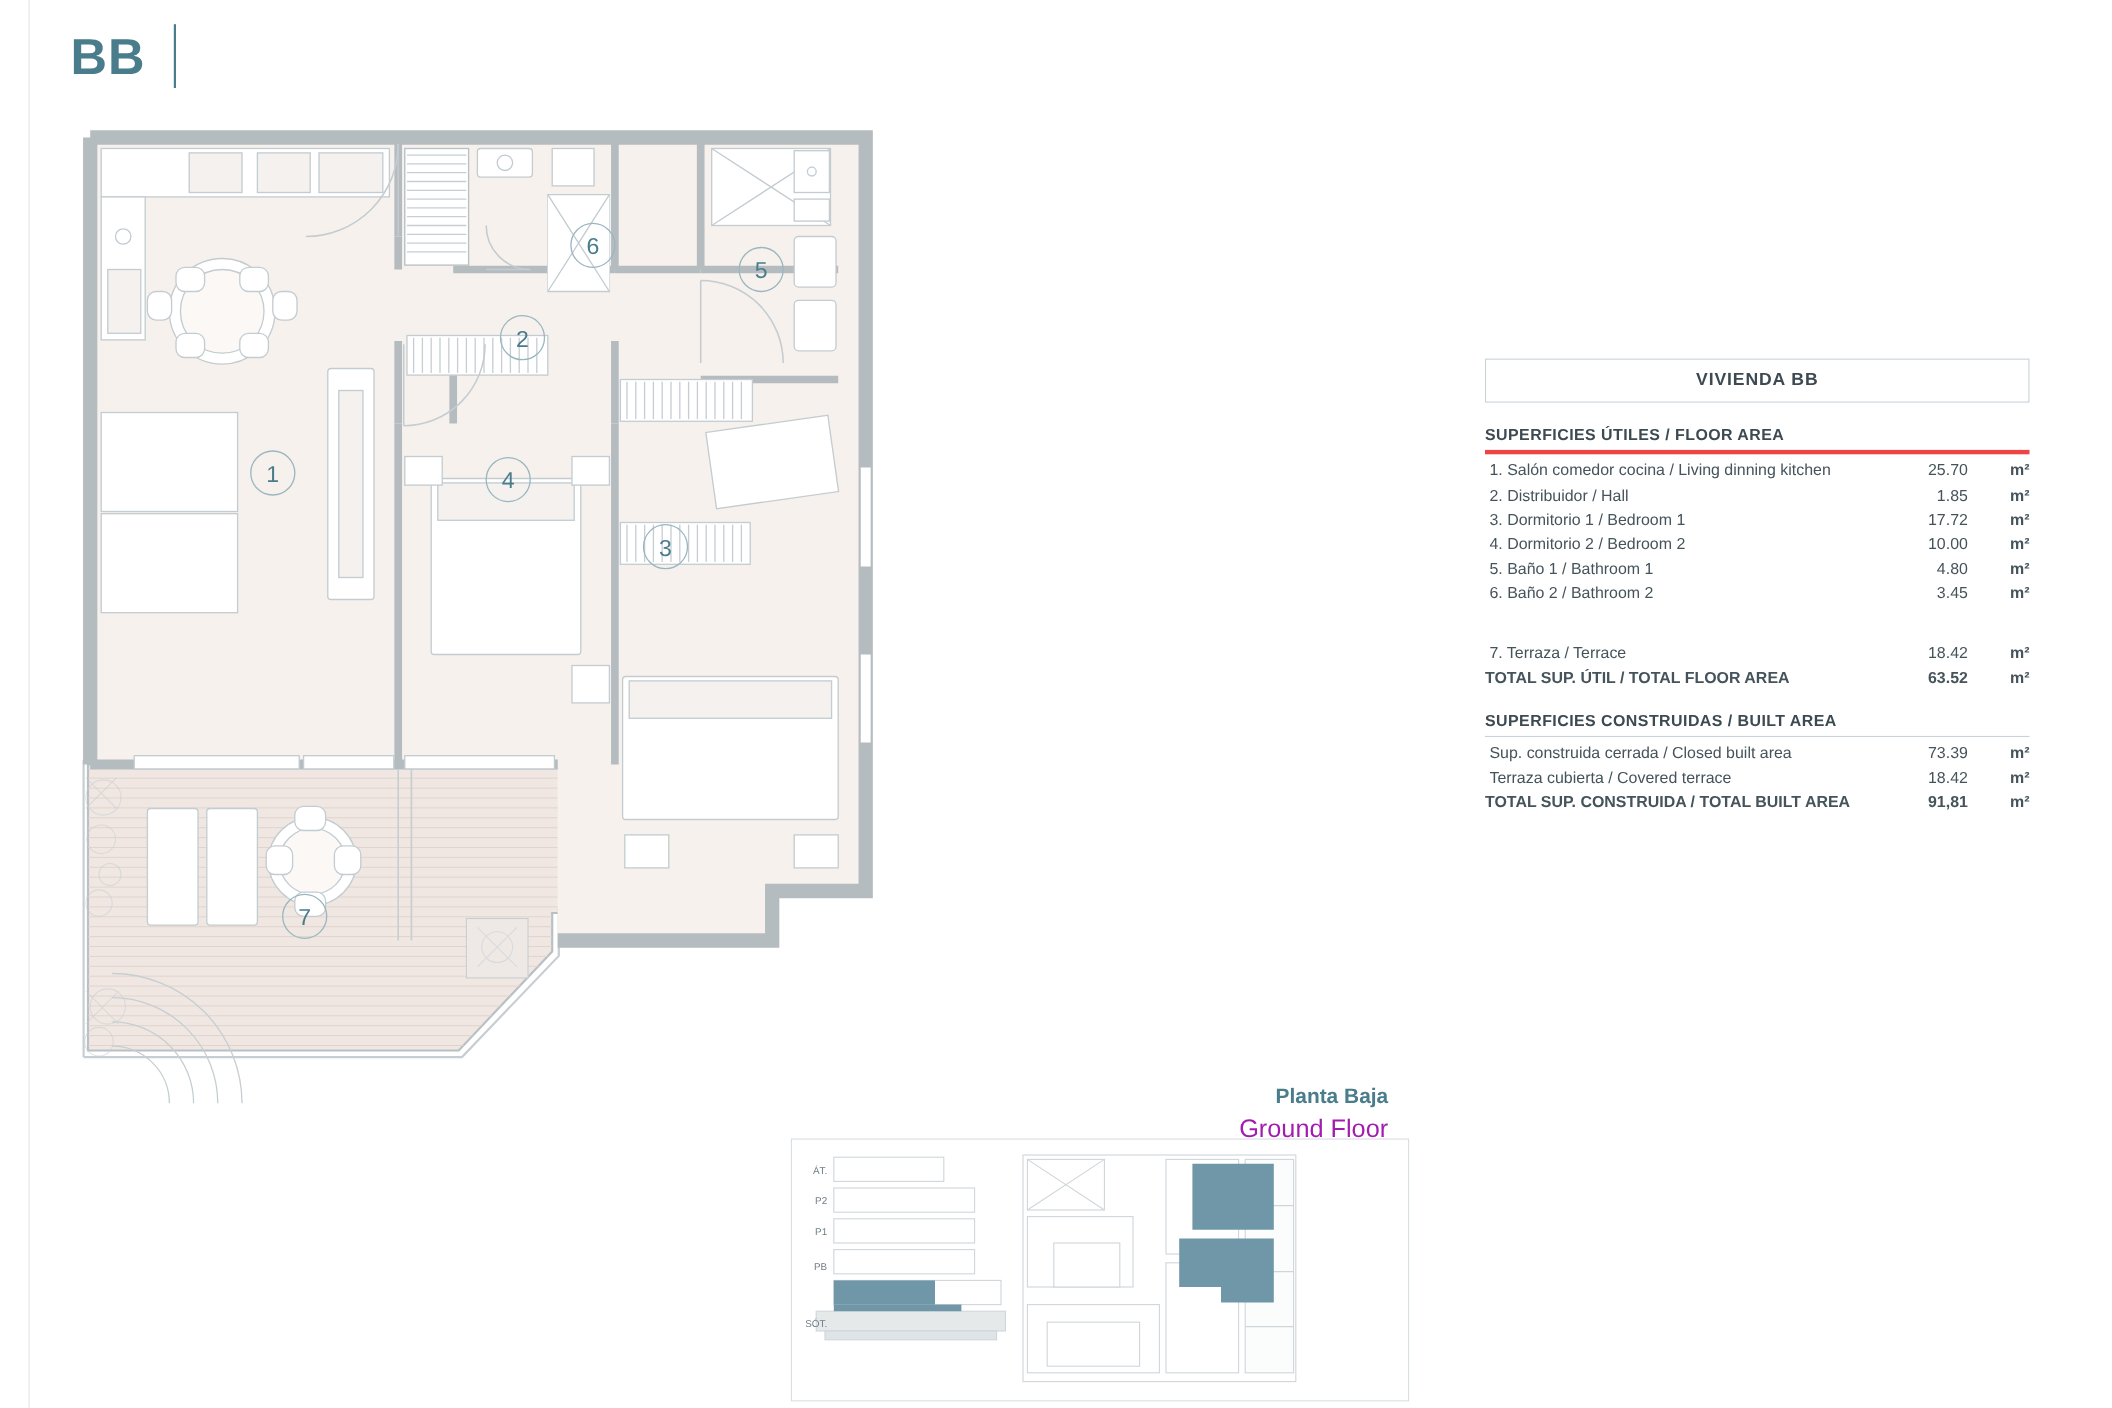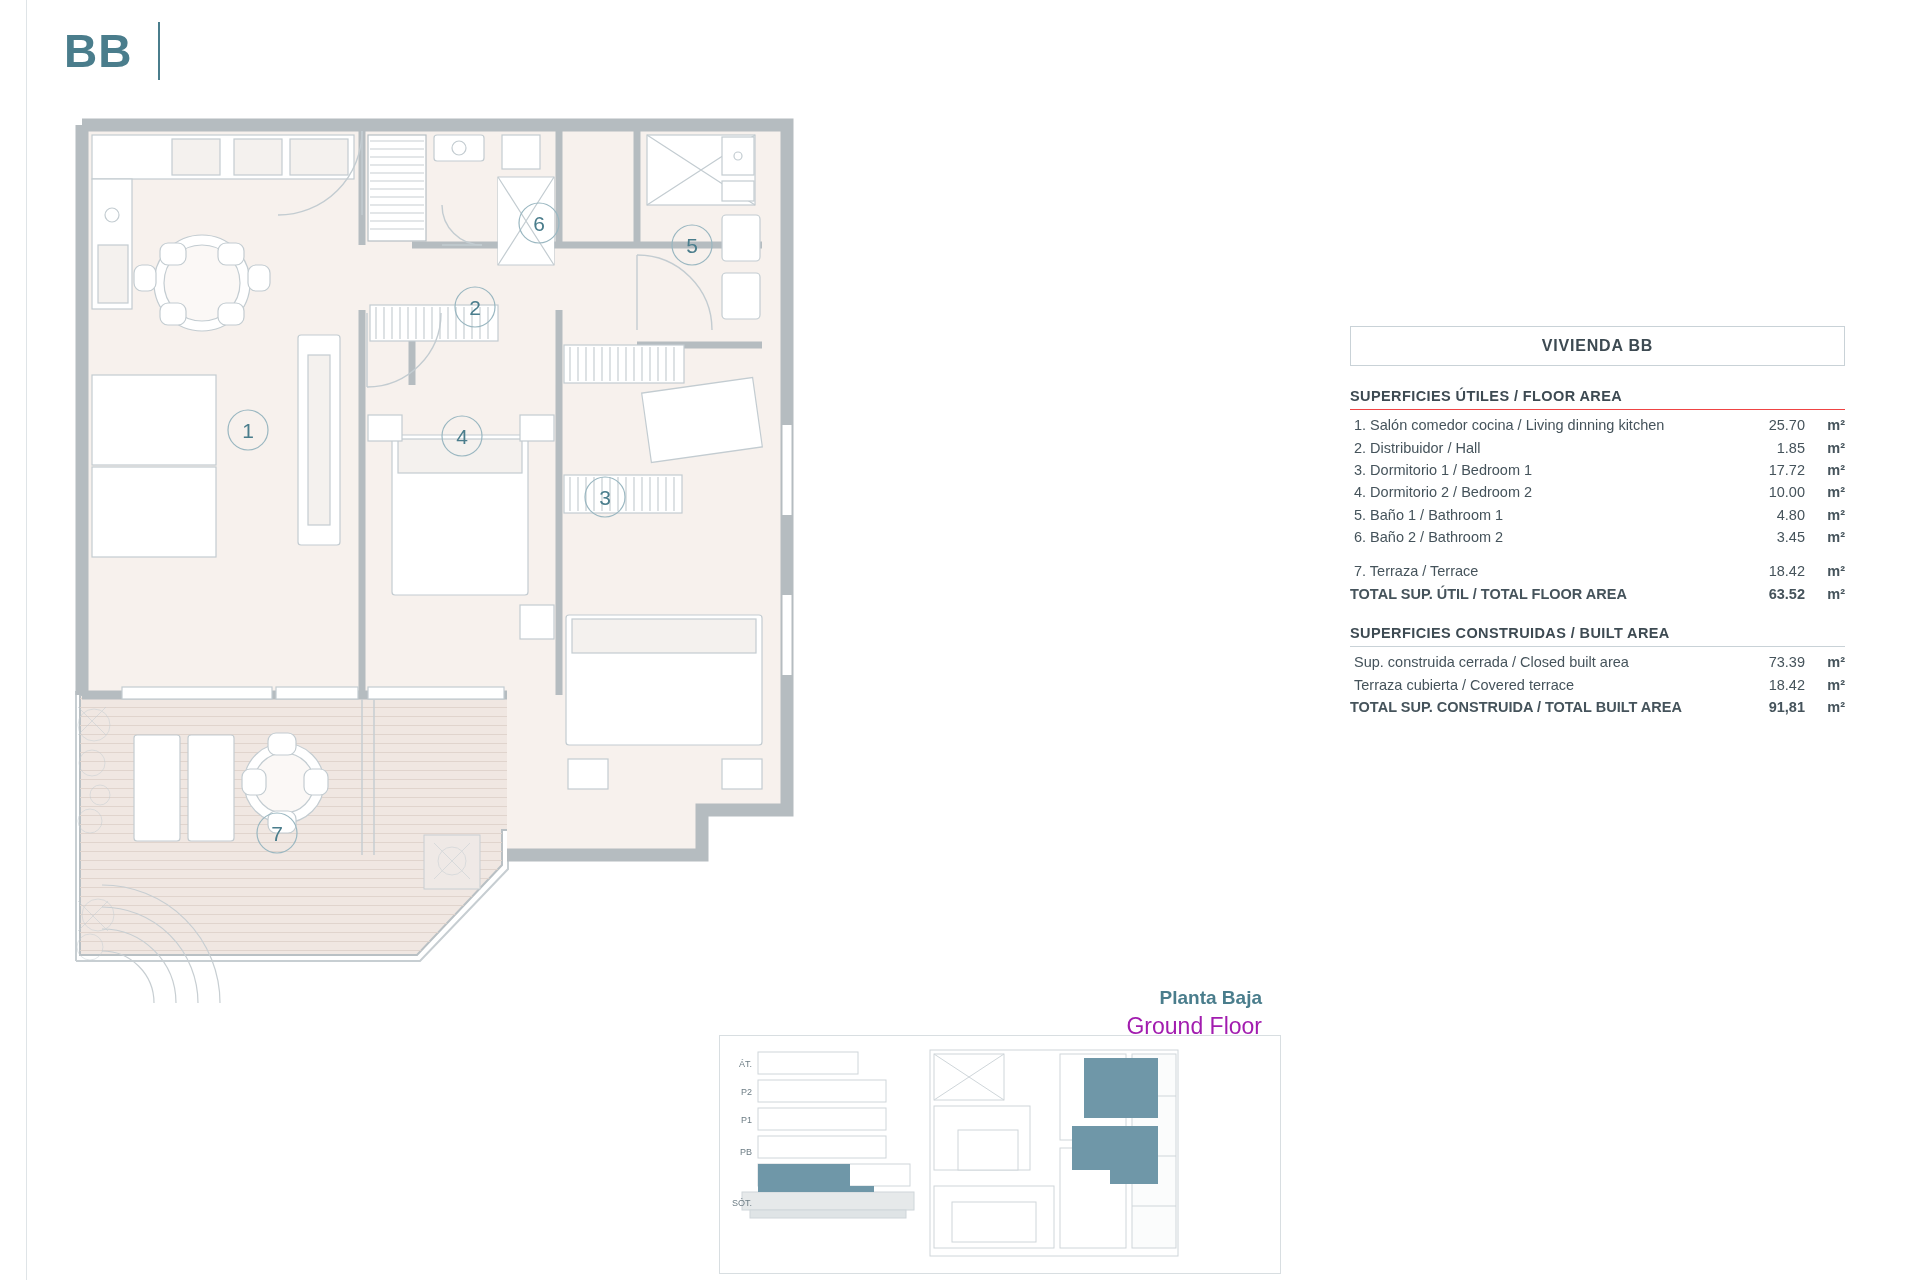--- a/index.html
+++ b/index.html
@@ -139,38 +139,39 @@
     letter-spacing: 0.8px;
     color: #3d4a52;
   }
   .sec-head {
     margin-top: 22px;
     font-size: 14.5px;
     font-weight: bold;
     letter-spacing: 0.4px;
     color: #3d4a52;
     padding-bottom: 5px;
-    border-bottom: 1px solid #ef4444;
+    border-bottom: 4px solid #ef4444;
   }
   .rows { margin-top: 4px; }
   .row {
     display: flex;
     align-items: baseline;
     font-size: 14.5px;
     color: #45535b;
     padding: 3.2px 0;
+    gap: 16px;
   }
   .row .label { flex: 1 1 auto; padding-left: 4px; }
   .row .value {
     width: 70px;
     text-align: right;
     padding-right: 14px;
   }
   .row .unit { width: 26px; text-align: right; font-weight: bold; }
-  .row.gap { margin-top: 12px; }
+  .row.gap { margin-top: 32px; }
   .row.total {
     font-weight: bold;
   }
   .row.total .label { padding-left: 0; }
   .sec-head2 {
     margin-top: 20px;
     font-size: 14.5px;
     font-weight: bold;
     letter-spacing: 0.4px;
     color: #3d4a52;

